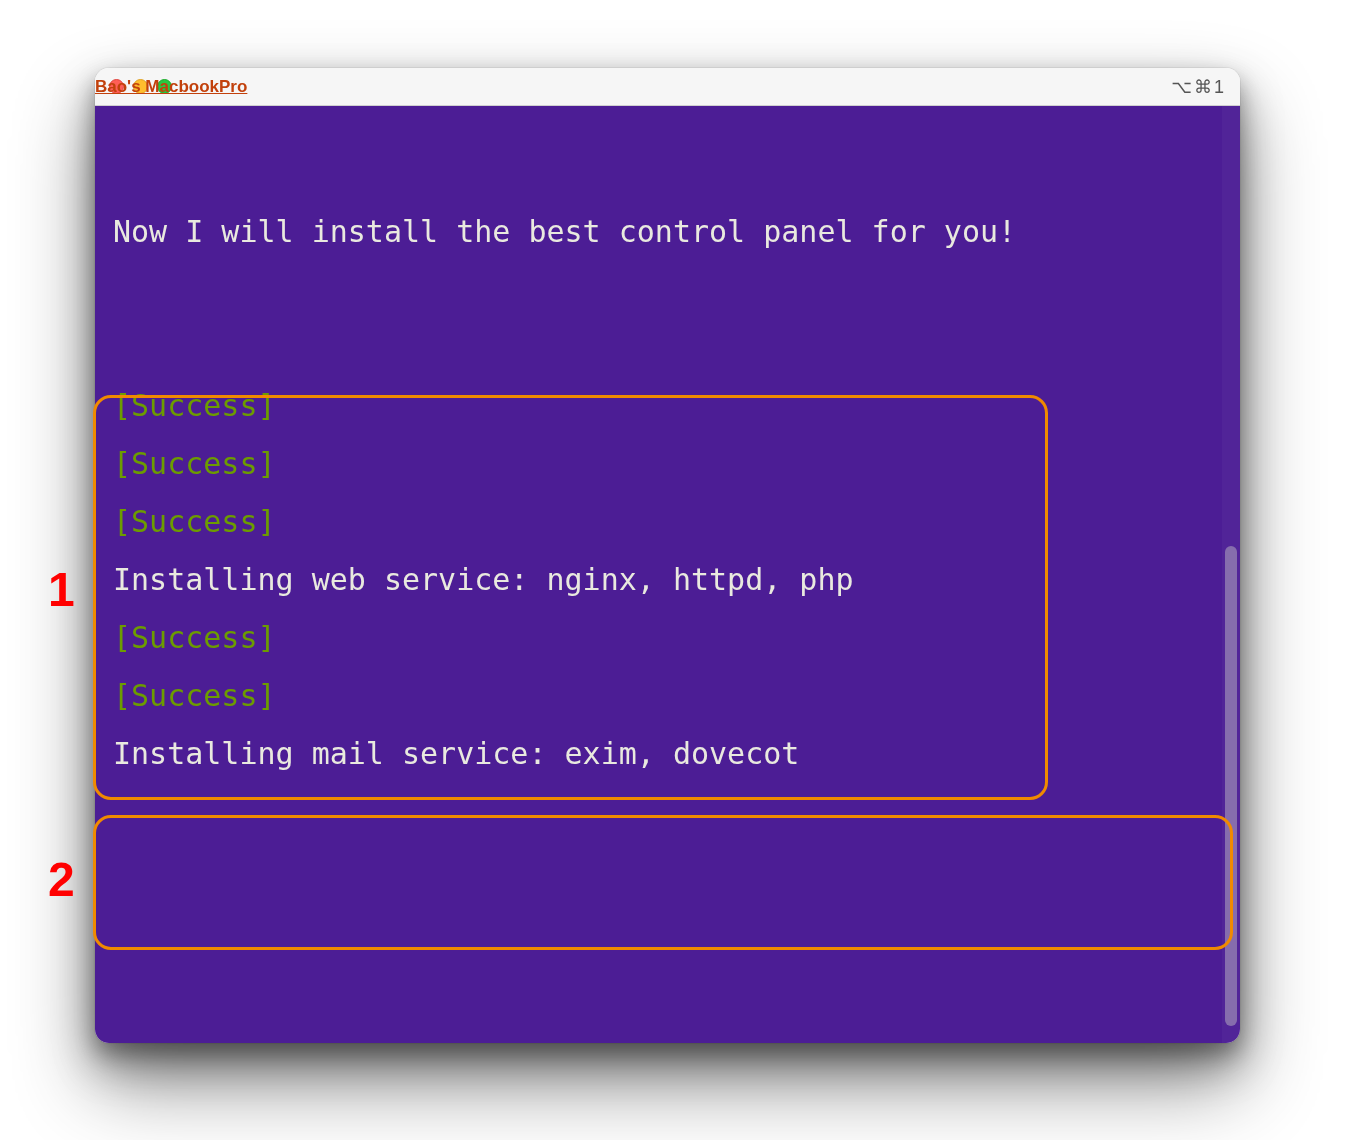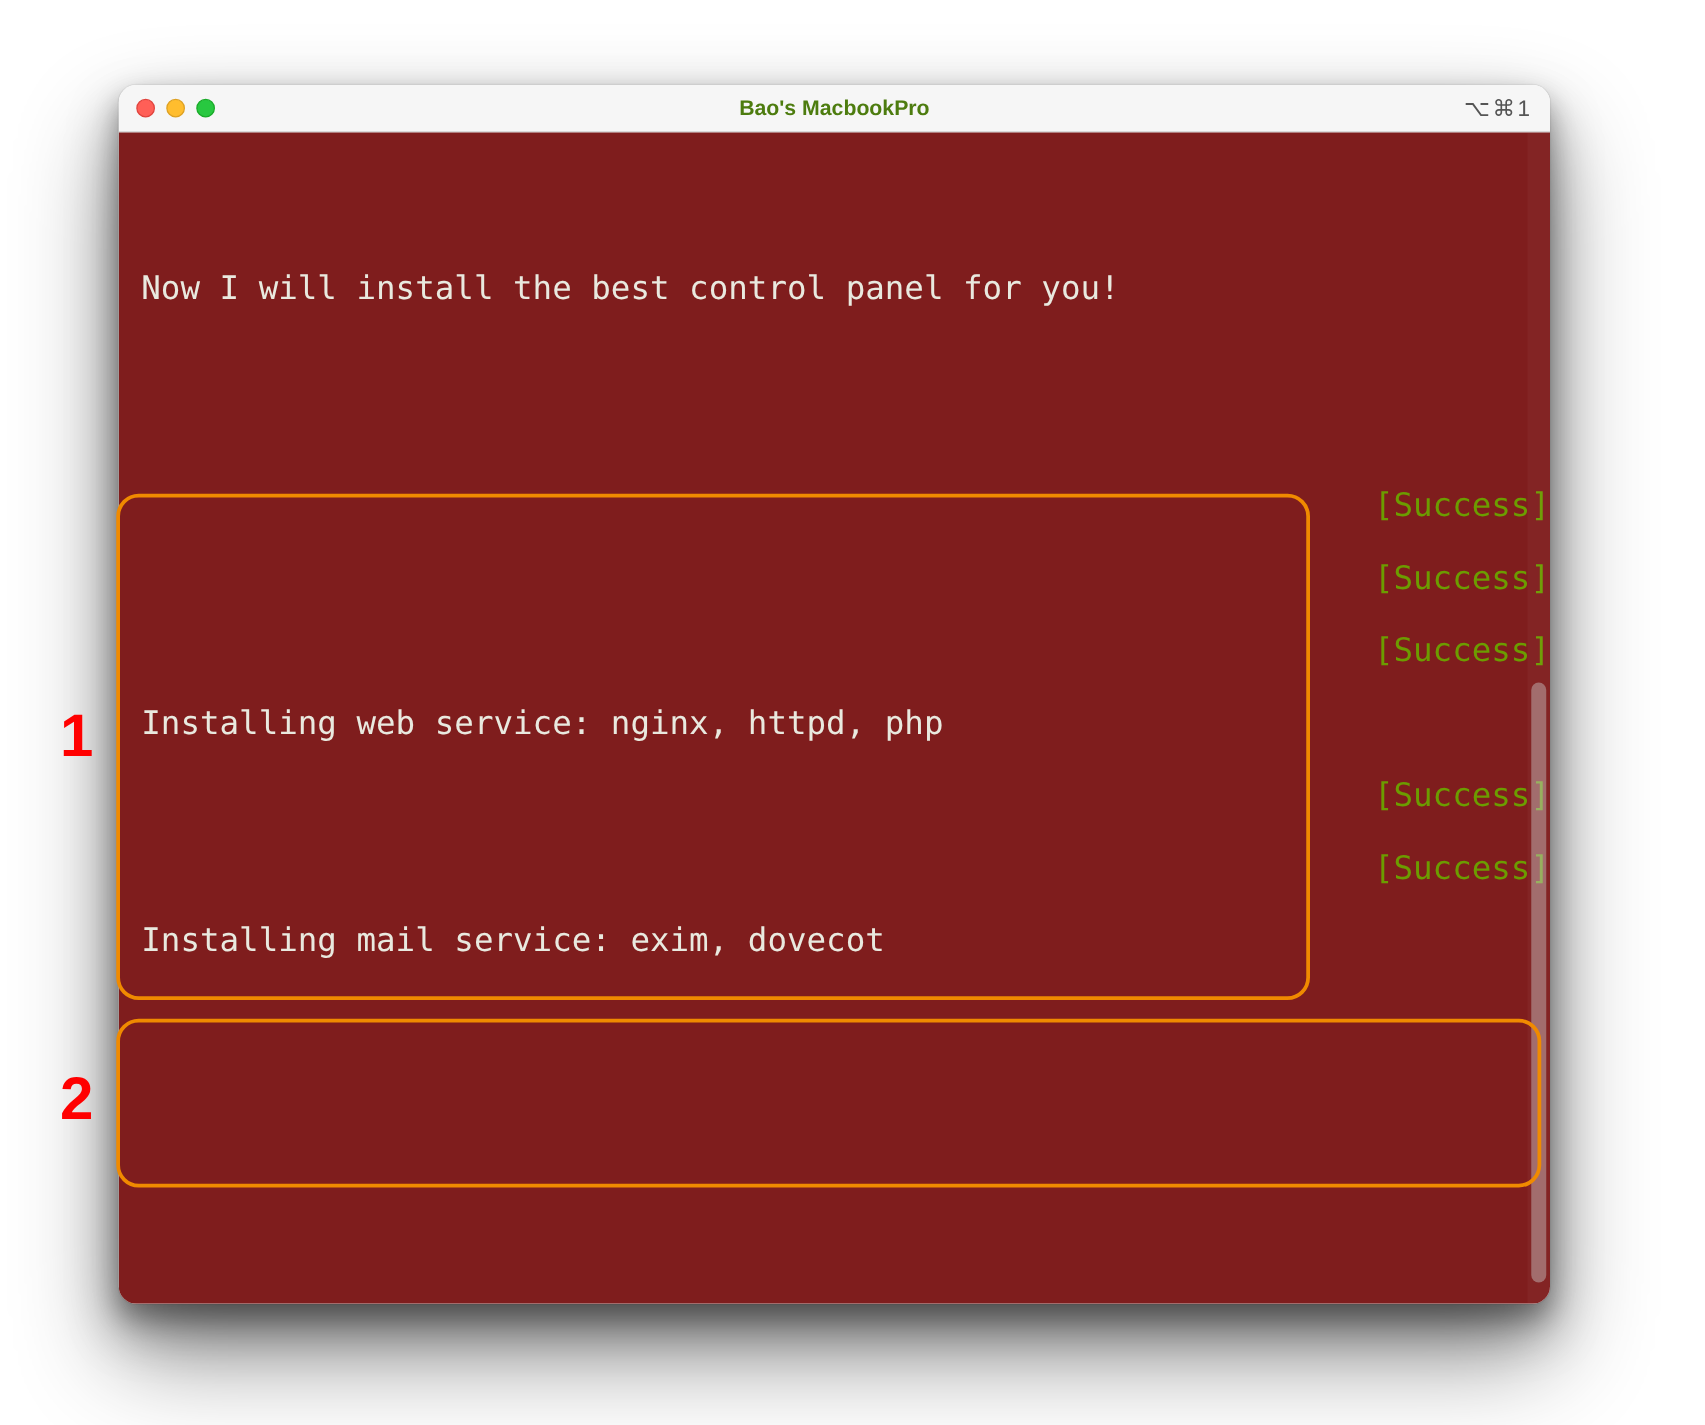--- a/index.html
+++ b/index.html
@@ -41,51 +41,51 @@
     flex-shrink: 0;
   }
   .traffic-lights { display: flex; gap: 9px; align-items: center; }
   .dot { width: 15px; height: 15px; border-radius: 50%; }
   .dot.red    { background: #ff5f57; border: 1px solid #e0443e; }
   .dot.yellow { background: #ffbd2e; border: 1px solid #dea123; }
   .dot.green  { background: #28c840; border: 1px solid #1aab29; }
   .title {
     position: absolute;
     left: 0; right: 0;
-    text-align: center;
     font-family: -apple-system, BlinkMacSystemFont, "Helvetica Neue", sans-serif;
     font-weight: 700;
     font-size: 17px;
-    color: #4d7c0f;
+    color: #c2410c;
     pointer-events: none;
+    text-decoration: underline;
   }
   .shortcut {
     margin-left: auto;
     font-family: -apple-system, BlinkMacSystemFont, "Helvetica Neue", sans-serif;
     font-size: 18px;
     color: #555;
     letter-spacing: 2px;
   }
 
   .term {
     flex: 1;
-    background: #7f1d1d;
+    background: #4c1d95;
     color: #93a1a1;
     padding: 24px 0 18px 18px;
-    font-size: 26px;
+    font-size: 30px;
     line-height: 29px;
     white-space: pre;
     position: relative;
     overflow: hidden;
   }
   .term .line { white-space: pre; min-height: 29px; }
   .term .inline { display: inline; }
 
   .c-white  { color: #e9e9df; }
-  .c-green  { color: #6c9c00; text-align: right; }
+  .c-green  { color: #6c9c00; }
   .c-yellow { color: #b58900; }
 
   .scrollbar-track {
     position: absolute;
     right: 0; top: 0; bottom: 0;
     width: 18px;
     background: rgba(255,255,255,0.03);
   }
   .scrollbar-thumb {
     position: absolute;

